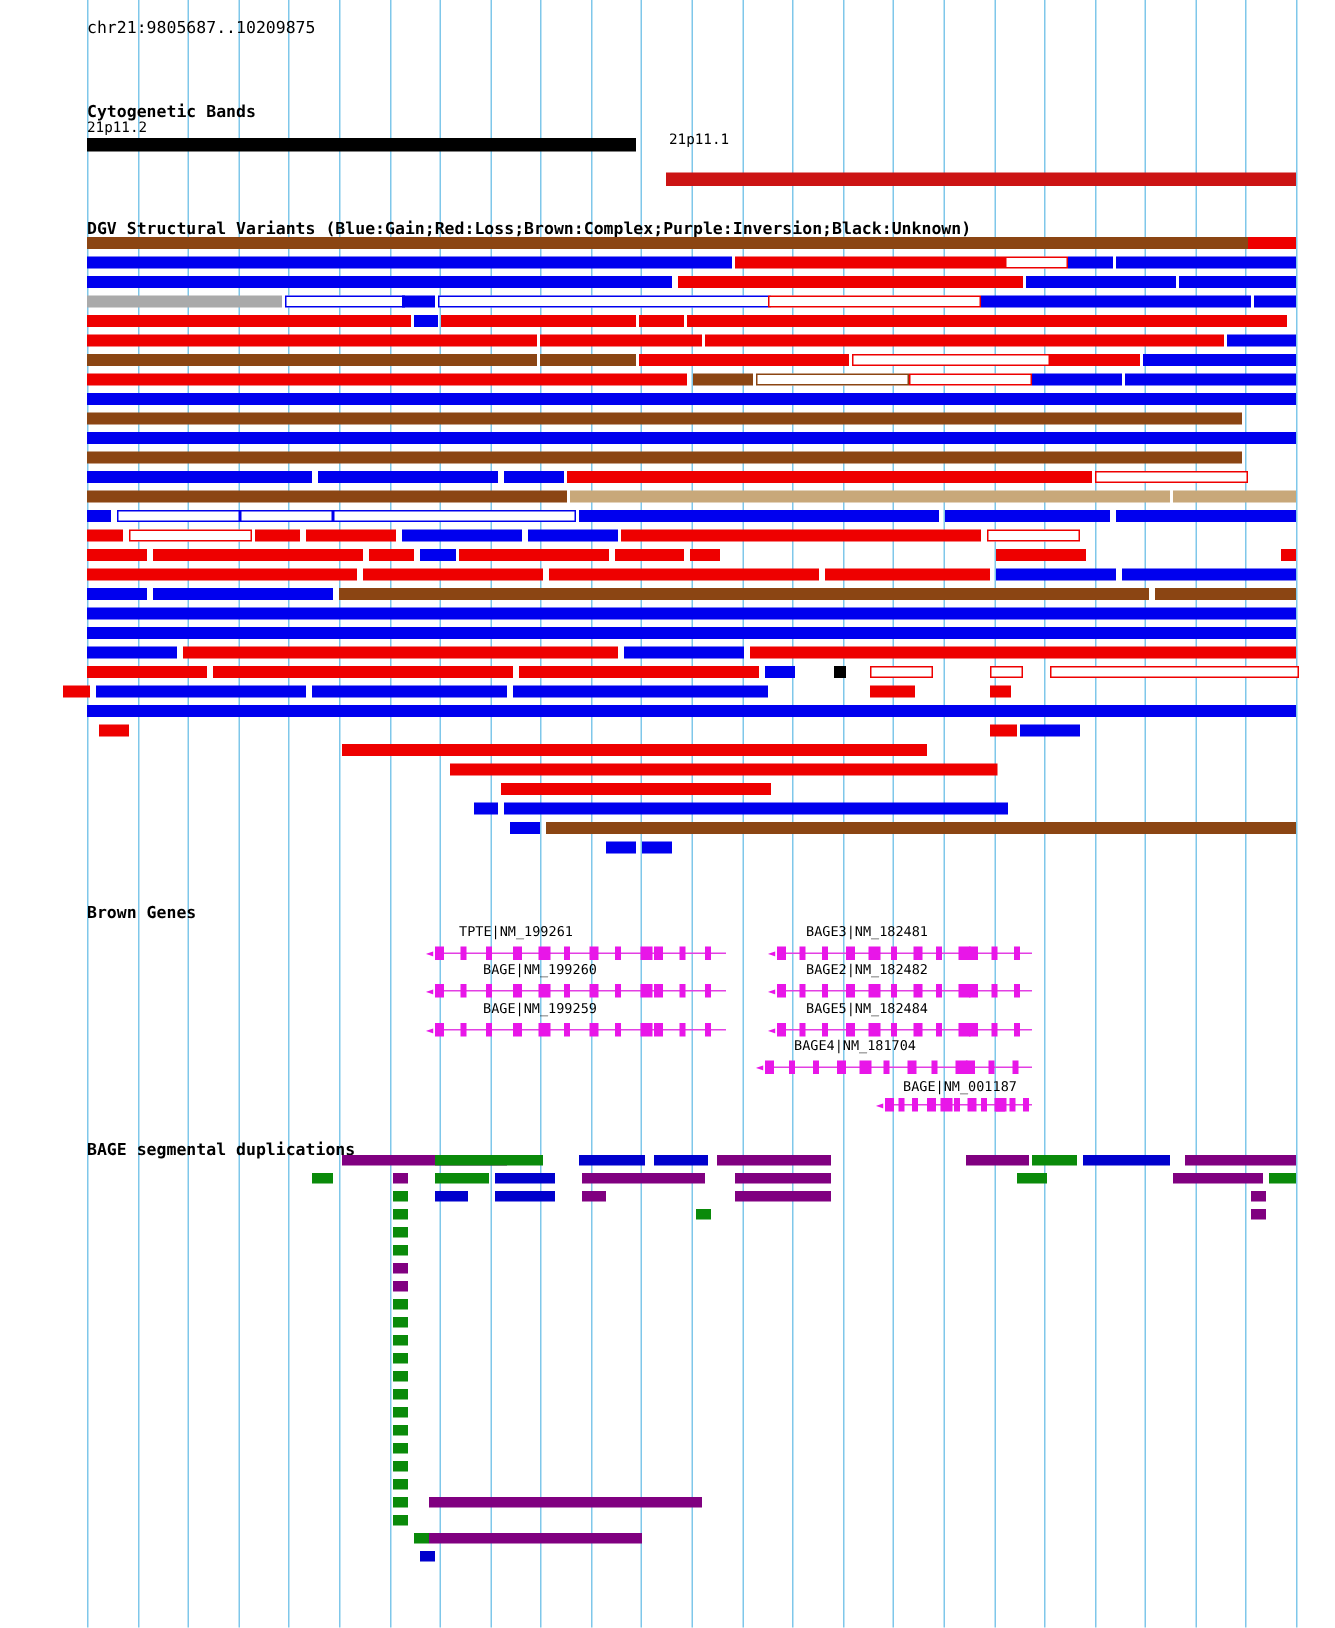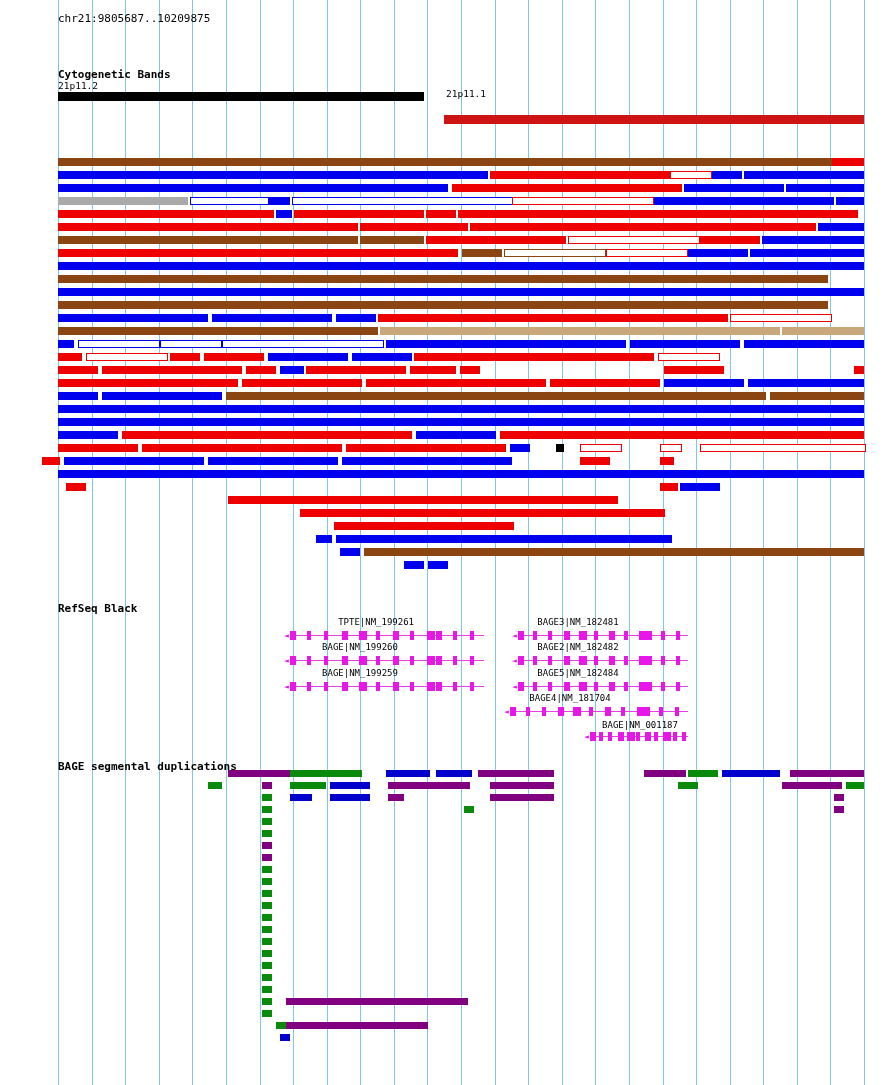--- a/index.html
+++ b/index.html
@@ -74,20 +74,21 @@
 
   <div class="coord">chr21:9805687..10209875</div>
 
 
   <div class="section-title" style="left:58px;top:68px;">Cytogenetic Bands</div>
   <div class="small-label" style="left:58px;top:80px;">21p11.2</div>
   <div class="bar" style="left:58px;top:92px;width:366px;height:9px;background:#000000;"></div>
   <div class="small-label" style="left:446px;top:88px;">21p11.1</div>
   <div class="bar" style="left:444px;top:115px;width:420px;height:9px;background:#cc1414;"></div>
 
+  <div class="section-title" style="left:58px;top:146px;">DGV Structural Variants (Blue:Gain;Red:Loss;Brown:Complex;Purple:Inversion;Black:Unknown)</div>
   <div id="dgv-track">
       <div class="bar" style="left: 58px; top: 158px; width: 774px; height: 8px; background: rgb(139, 69, 19);"></div>
       <div class="bar" style="left: 832px; top: 158px; width: 32px; height: 8px; background: rgb(238, 0, 0);"></div>
       <div class="bar" style="left: 58px; top: 171px; width: 430px; height: 8px; background: rgb(0, 0, 238);"></div>
       <div class="bar" style="left: 490px; top: 171px; width: 180px; height: 8px; background: rgb(238, 0, 0);"></div>
       <div class="bar" style="left: 670px; top: 171px; width: 40px; height: 6px; background: rgb(255, 255, 255); border: 1px solid rgb(238, 0, 0);"></div>
       <div class="bar" style="left: 712px; top: 171px; width: 30px; height: 8px; background: rgb(0, 0, 238);"></div>
       <div class="bar" style="left: 744px; top: 171px; width: 120px; height: 8px; background: rgb(0, 0, 238);"></div>
       <div class="bar" style="left: 58px; top: 184px; width: 390px; height: 8px; background: rgb(0, 0, 238);"></div>
       <div class="bar" style="left: 452px; top: 184px; width: 230px; height: 8px; background: rgb(238, 0, 0);"></div>
@@ -195,23 +196,23 @@
       <div class="bar" style="left: 300px; top: 509px; width: 365px; height: 8px; background: rgb(238, 0, 0);"></div>
       <div class="bar" style="left: 334px; top: 522px; width: 180px; height: 8px; background: rgb(238, 0, 0);"></div>
       <div class="bar" style="left: 316px; top: 535px; width: 16px; height: 8px; background: rgb(0, 0, 238);"></div>
       <div class="bar" style="left: 336px; top: 535px; width: 336px; height: 8px; background: rgb(0, 0, 238);"></div>
       <div class="bar" style="left: 340px; top: 548px; width: 20px; height: 8px; background: rgb(0, 0, 238);"></div>
       <div class="bar" style="left: 364px; top: 548px; width: 500px; height: 8px; background: rgb(139, 69, 19);"></div>
       <div class="bar" style="left: 404px; top: 561px; width: 20px; height: 8px; background: rgb(0, 0, 238);"></div>
       <div class="bar" style="left: 428px; top: 561px; width: 20px; height: 8px; background: rgb(0, 0, 238);"></div>
     </div>
 
-  <div class="section-title" style="left:58px;top:602px;">RefSeq Black</div>
+  <div class="section-title" style="left:58px;top:602px;">Brown Genes</div>
   <div id="gene-track">
-      <div class="gene-label" style="left: 274px; top: 617px; width: 140px; text-align: right;">TPTE|NM_199261</div>
+      <div class="gene-label" style="left: 274px; top: 617px; width: 140px;">TPTE|NM_199261</div>
       <div class="gene-line" style="left: 290px; top: 635px; width: 194px;"></div>
       <div class="chev" style="left: 284px; top: 632px;">◄</div>
       <div class="exon" style="left: 290px; top: 631px; width: 6px; height: 9px;"></div>
       <div class="exon" style="left: 307.167px; top: 631px; width: 4px; height: 9px;"></div>
       <div class="exon" style="left: 324.333px; top: 631px; width: 4px; height: 9px;"></div>
       <div class="exon" style="left: 341.5px; top: 631px; width: 6px; height: 9px;"></div>
       <div class="exon" style="left: 358.667px; top: 631px; width: 8px; height: 9px;"></div>
       <div class="exon" style="left: 375.833px; top: 631px; width: 4px; height: 9px;"></div>
       <div class="exon" style="left: 393px; top: 631px; width: 6px; height: 9px;"></div>
       <div class="exon" style="left: 410.167px; top: 631px; width: 4px; height: 9px;"></div>

